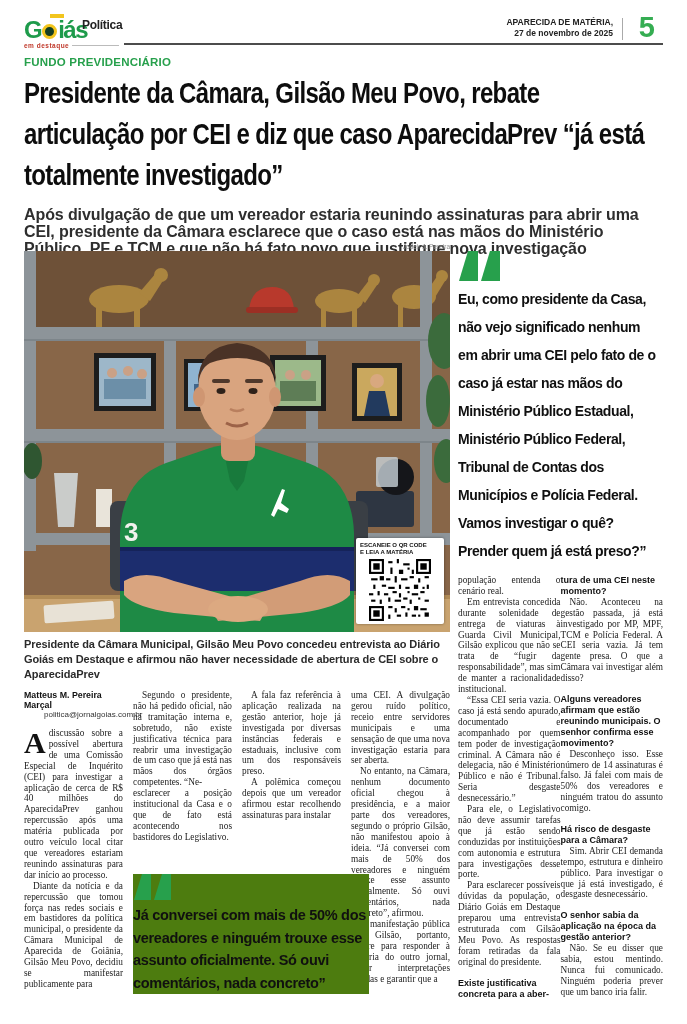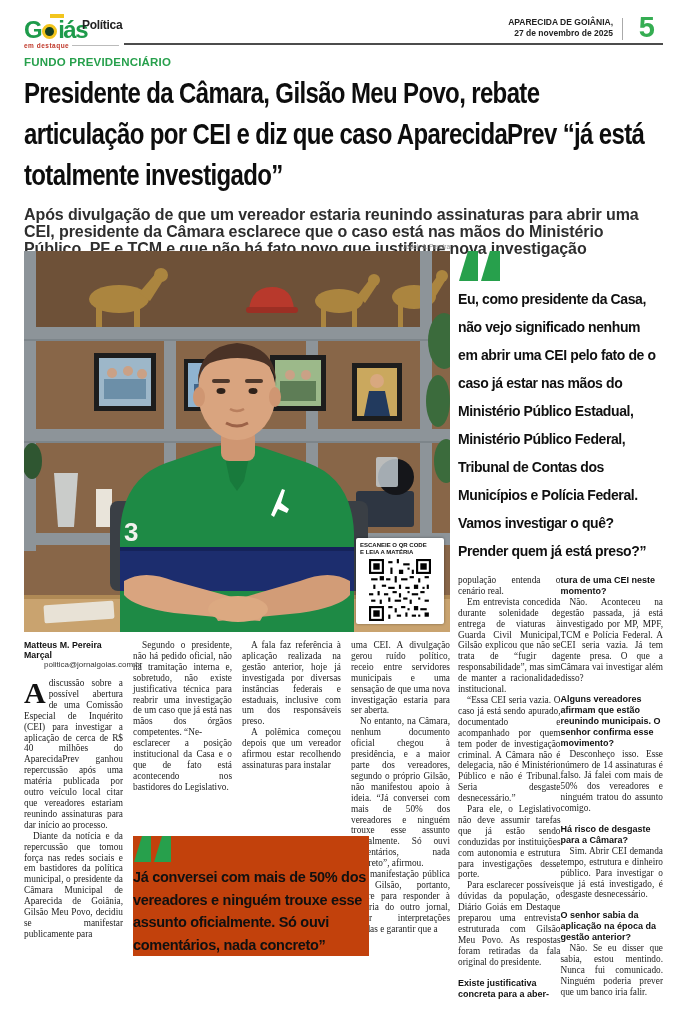--- a/index.html
+++ b/index.html
@@ -48,21 +48,21 @@
   .dropcap{float:left;font-family:"Liberation Serif",serif;font-weight:bold;font-size:30px;line-height:26px;padding:2px 3px 0 0;color:#111;}
   .q{font-size:9px;font-weight:bold;font-family:"Liberation Sans",sans-serif;line-height:10.9px;color:#111;text-align:left;margin-top:10px;}
   .ans{margin:0;text-indent:9px;}
 
   
   .quote-icon{display:block;}
   .right-strip{flex:1;min-width:0;padding-top:9px;}
   .main-quote{margin-top:4px;font-size:14px;font-weight:bold;color:#101010;line-height:28px;letter-spacing:-.4px;text-align:left;}
   .qa-row{display:flex;gap:0;margin-top:10px;}
   .qa-col{flex:1;min-width:0;}
-  .pull2{position:absolute;left:109px;top:196px;width:236px;background:#c2410c;}
+  .pull2{position:absolute;left:109px;top:184px;width:236px;background:#4d7c0f;}
   .pull2-text{margin-top:4px;font-size:14.5px;font-weight:bold;color:#101010;line-height:22.5px;letter-spacing:-.3px;}
 </style>
 </head>
 <body>
 
 <div class="page">
 
   <div class="header">
     <div class="header-rule"></div>
     <div class="logo">
@@ -72,21 +72,21 @@
           <span class="logo-o"></span>
           <span>iás</span>
         </div>
       <div class="logo-sub">
           <span>em destaque</span>
           <span class="tail"></span>
         </div>
     </div>
     <div class="section-label">Política</div>
     <div class="dateblock">
-      <div>APARECIDA DE GOIÂNIA,</div>
+      <div>APARECIDA DE MATÉRIA,</div>
       <div>27 de novembro de 2025</div>
     </div>
     <div class="pagenum-divider"></div>
     <div class="pagenum">5</div>
   </div>
 
   <div class="kicker">FUNDO PREVIDENCIÁRIO</div>
   <h1 class="headline" style="margin:0">Presidente da Câmara, Gilsão Meu Povo, rebate articulação por CEI e diz que caso AparecidaPrev “já está totalmente investigado”</h1>
   <div class="deck">Após divulgação de que um vereador estaria reunindo assinaturas para abrir uma CEI, presidente da Câmara esclarece que o caso está nas mãos do Ministério Público, PF e TCM e que não há fato novo que justifique nova investigação</div>
 
@@ -280,20 +280,21 @@
                 <rect x="13" y="26" width="2" height="1"></rect>
                 <rect x="17" y="25" width="1" height="2"></rect>
                 <rect x="20" y="26" width="2" height="1"></rect>
               <rect x="23" y="26" width="1" height="1"></rect>
                 <rect x="26" y="25" width="2" height="2"></rect>
             </g>
           </svg>
         </div>
       </div>
 
+      <div class="caption">Presidente da Câmara Municipal, Gilsão Meu Povo concedeu entrevista ao Diário Goiás em Destaque e afirmou não haver necessidade de abertura de CEI sobre o AparecidaPrev</div>
 
       <div class="bottom">
         <div class="bcol">
           <div class="byline-name">Matteus M. Pereira Marçal</div>
           <div class="byline-mail">politica@jornalgoias.com.br</div>
           <p class="p"><span class="dropcap">A</span><span>discussão sobre a possível abertura de uma Comissão Especial de Inquérito (CEI) para investigar a aplicação de cerca de R$ 40 milhões do AparecidaPrev ganhou repercussão após uma matéria publicada por outro veículo local citar que vereadores estariam reunindo assinaturas para dar início ao processo.</span></p>
           <p class="p ind">Diante da notícia e da repercussão que tomou força nas redes sociais e em bastidores da política municipal, o presidente da Câmara Municipal de Aparecida de Goiânia, Gilsão Meu Povo, decidiu se manifestar publicamente para</p>
         </div>
         <div class="bcol">
           <p class="p ind">Segundo o presidente, não há pedido oficial, não há tramitação interna e, sobretudo, não existe justificativa técnica para reabrir uma investigação de um caso que já está nas mãos dos órgãos competentes. “Ne-</p>

